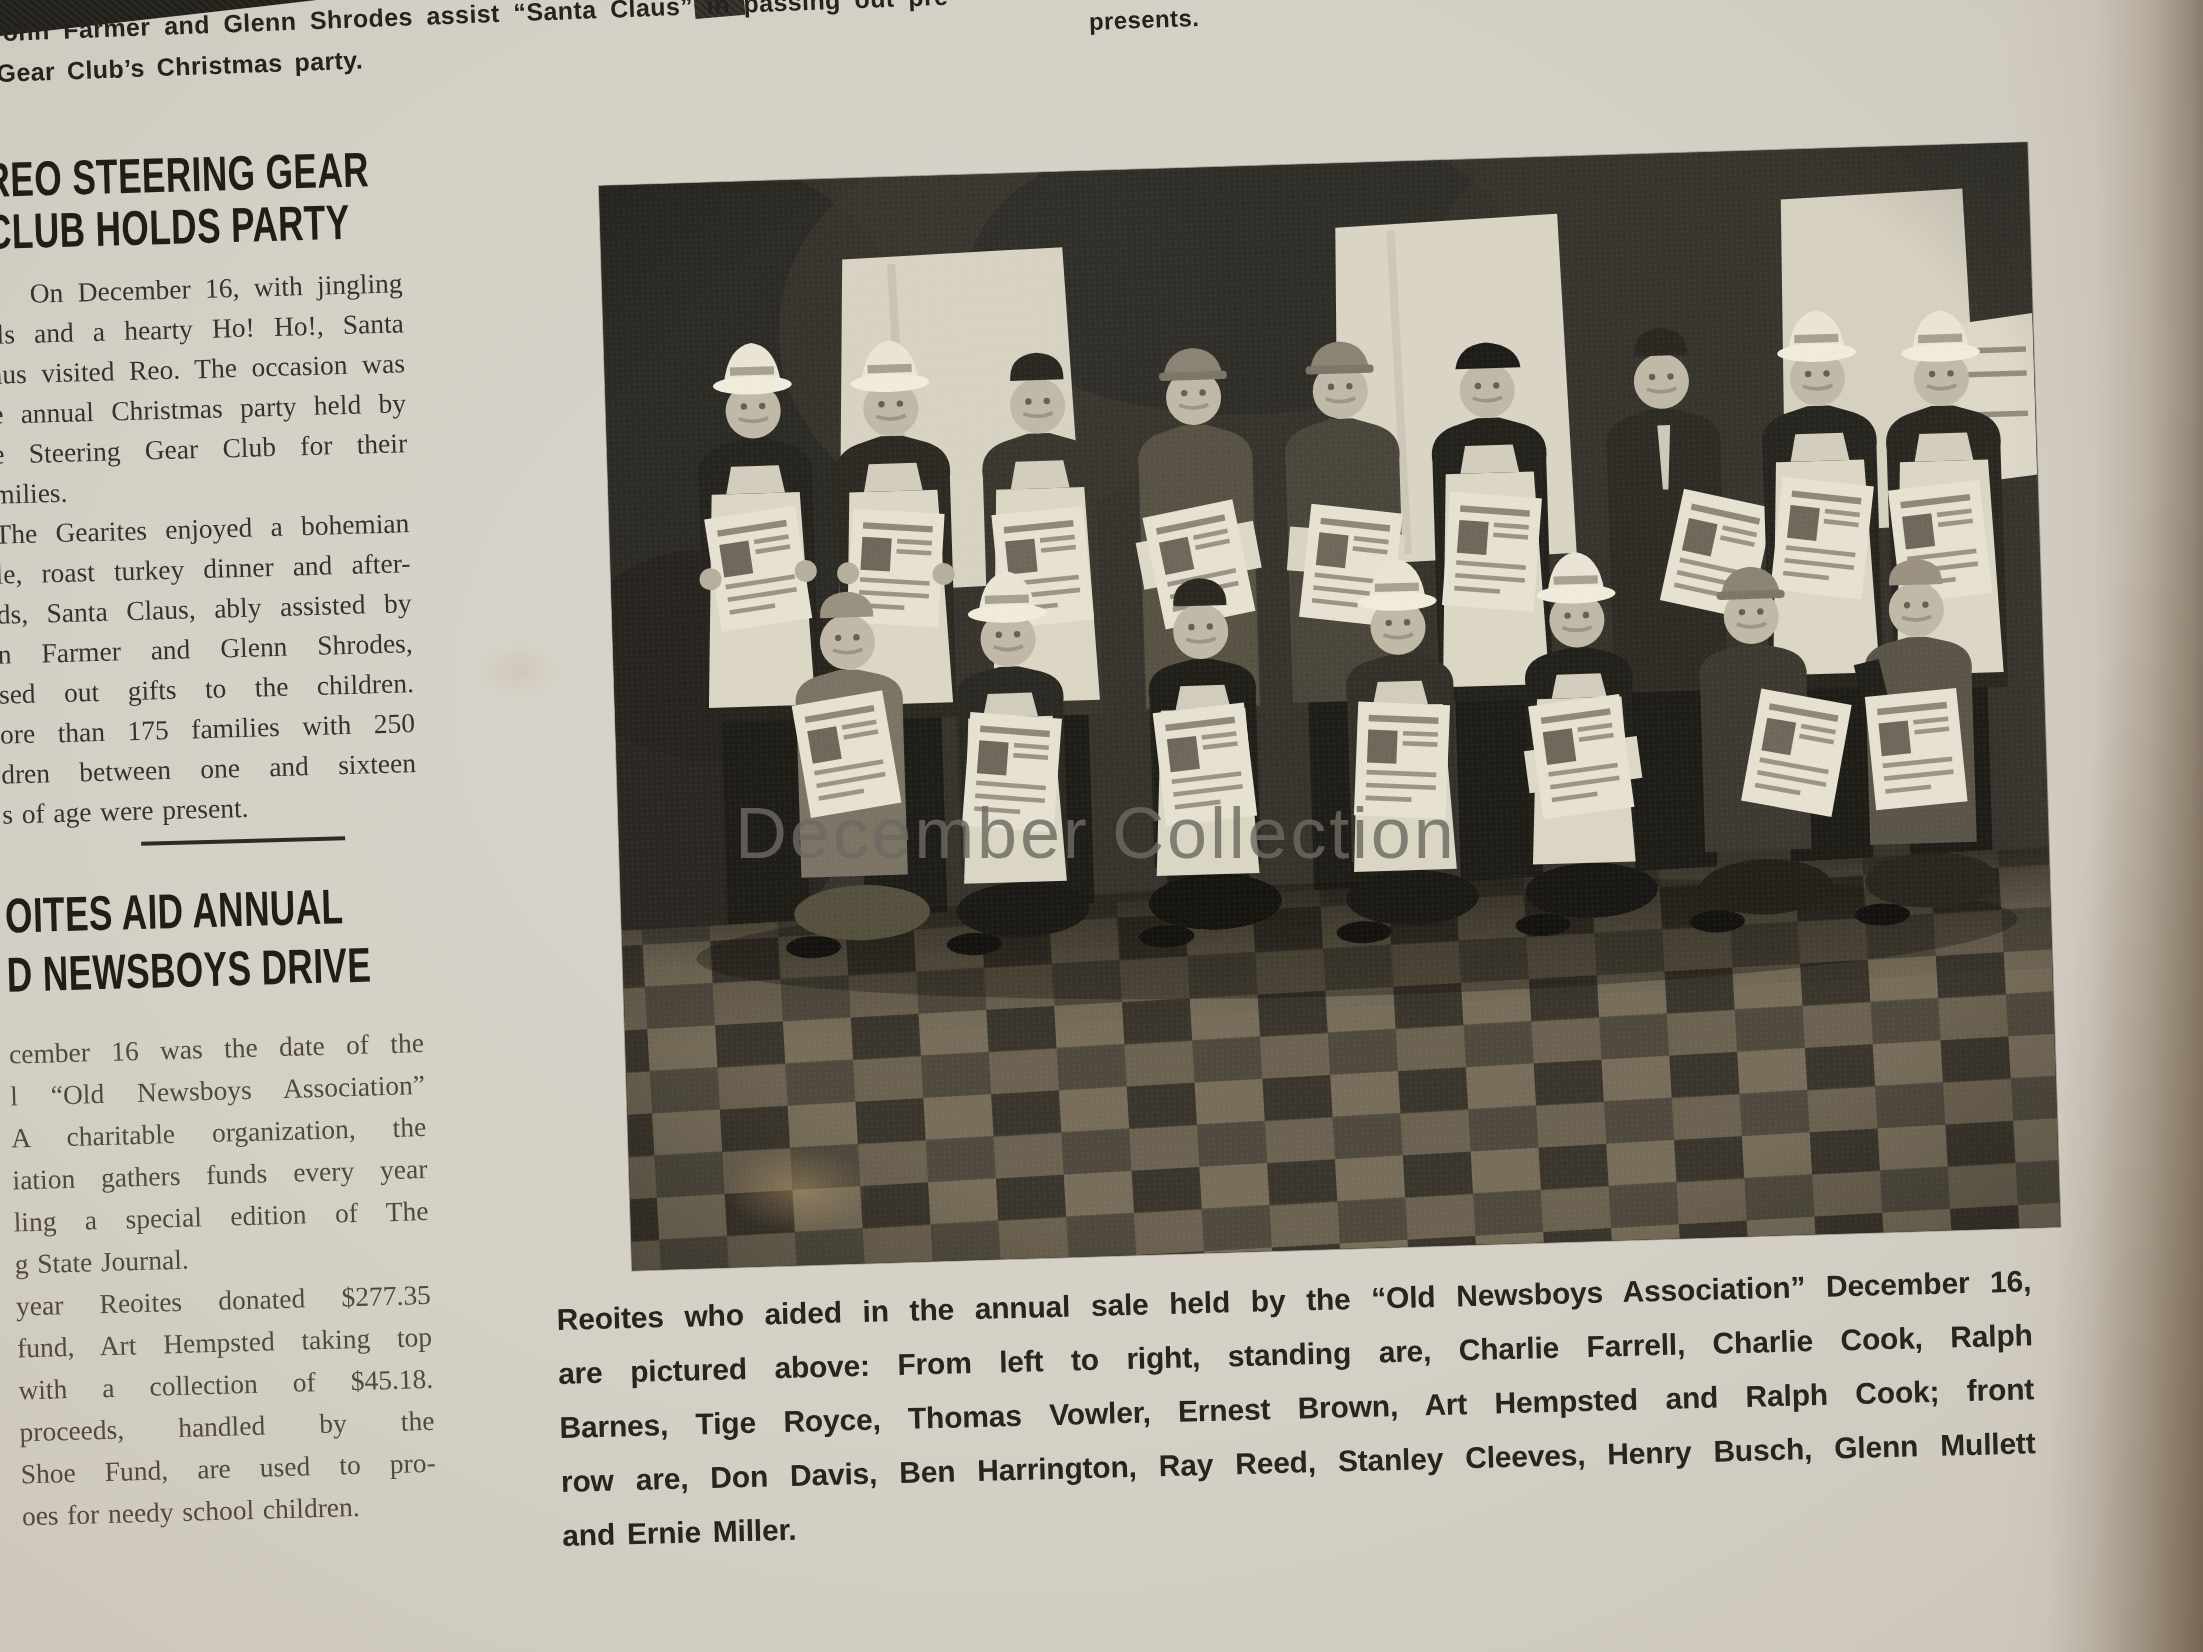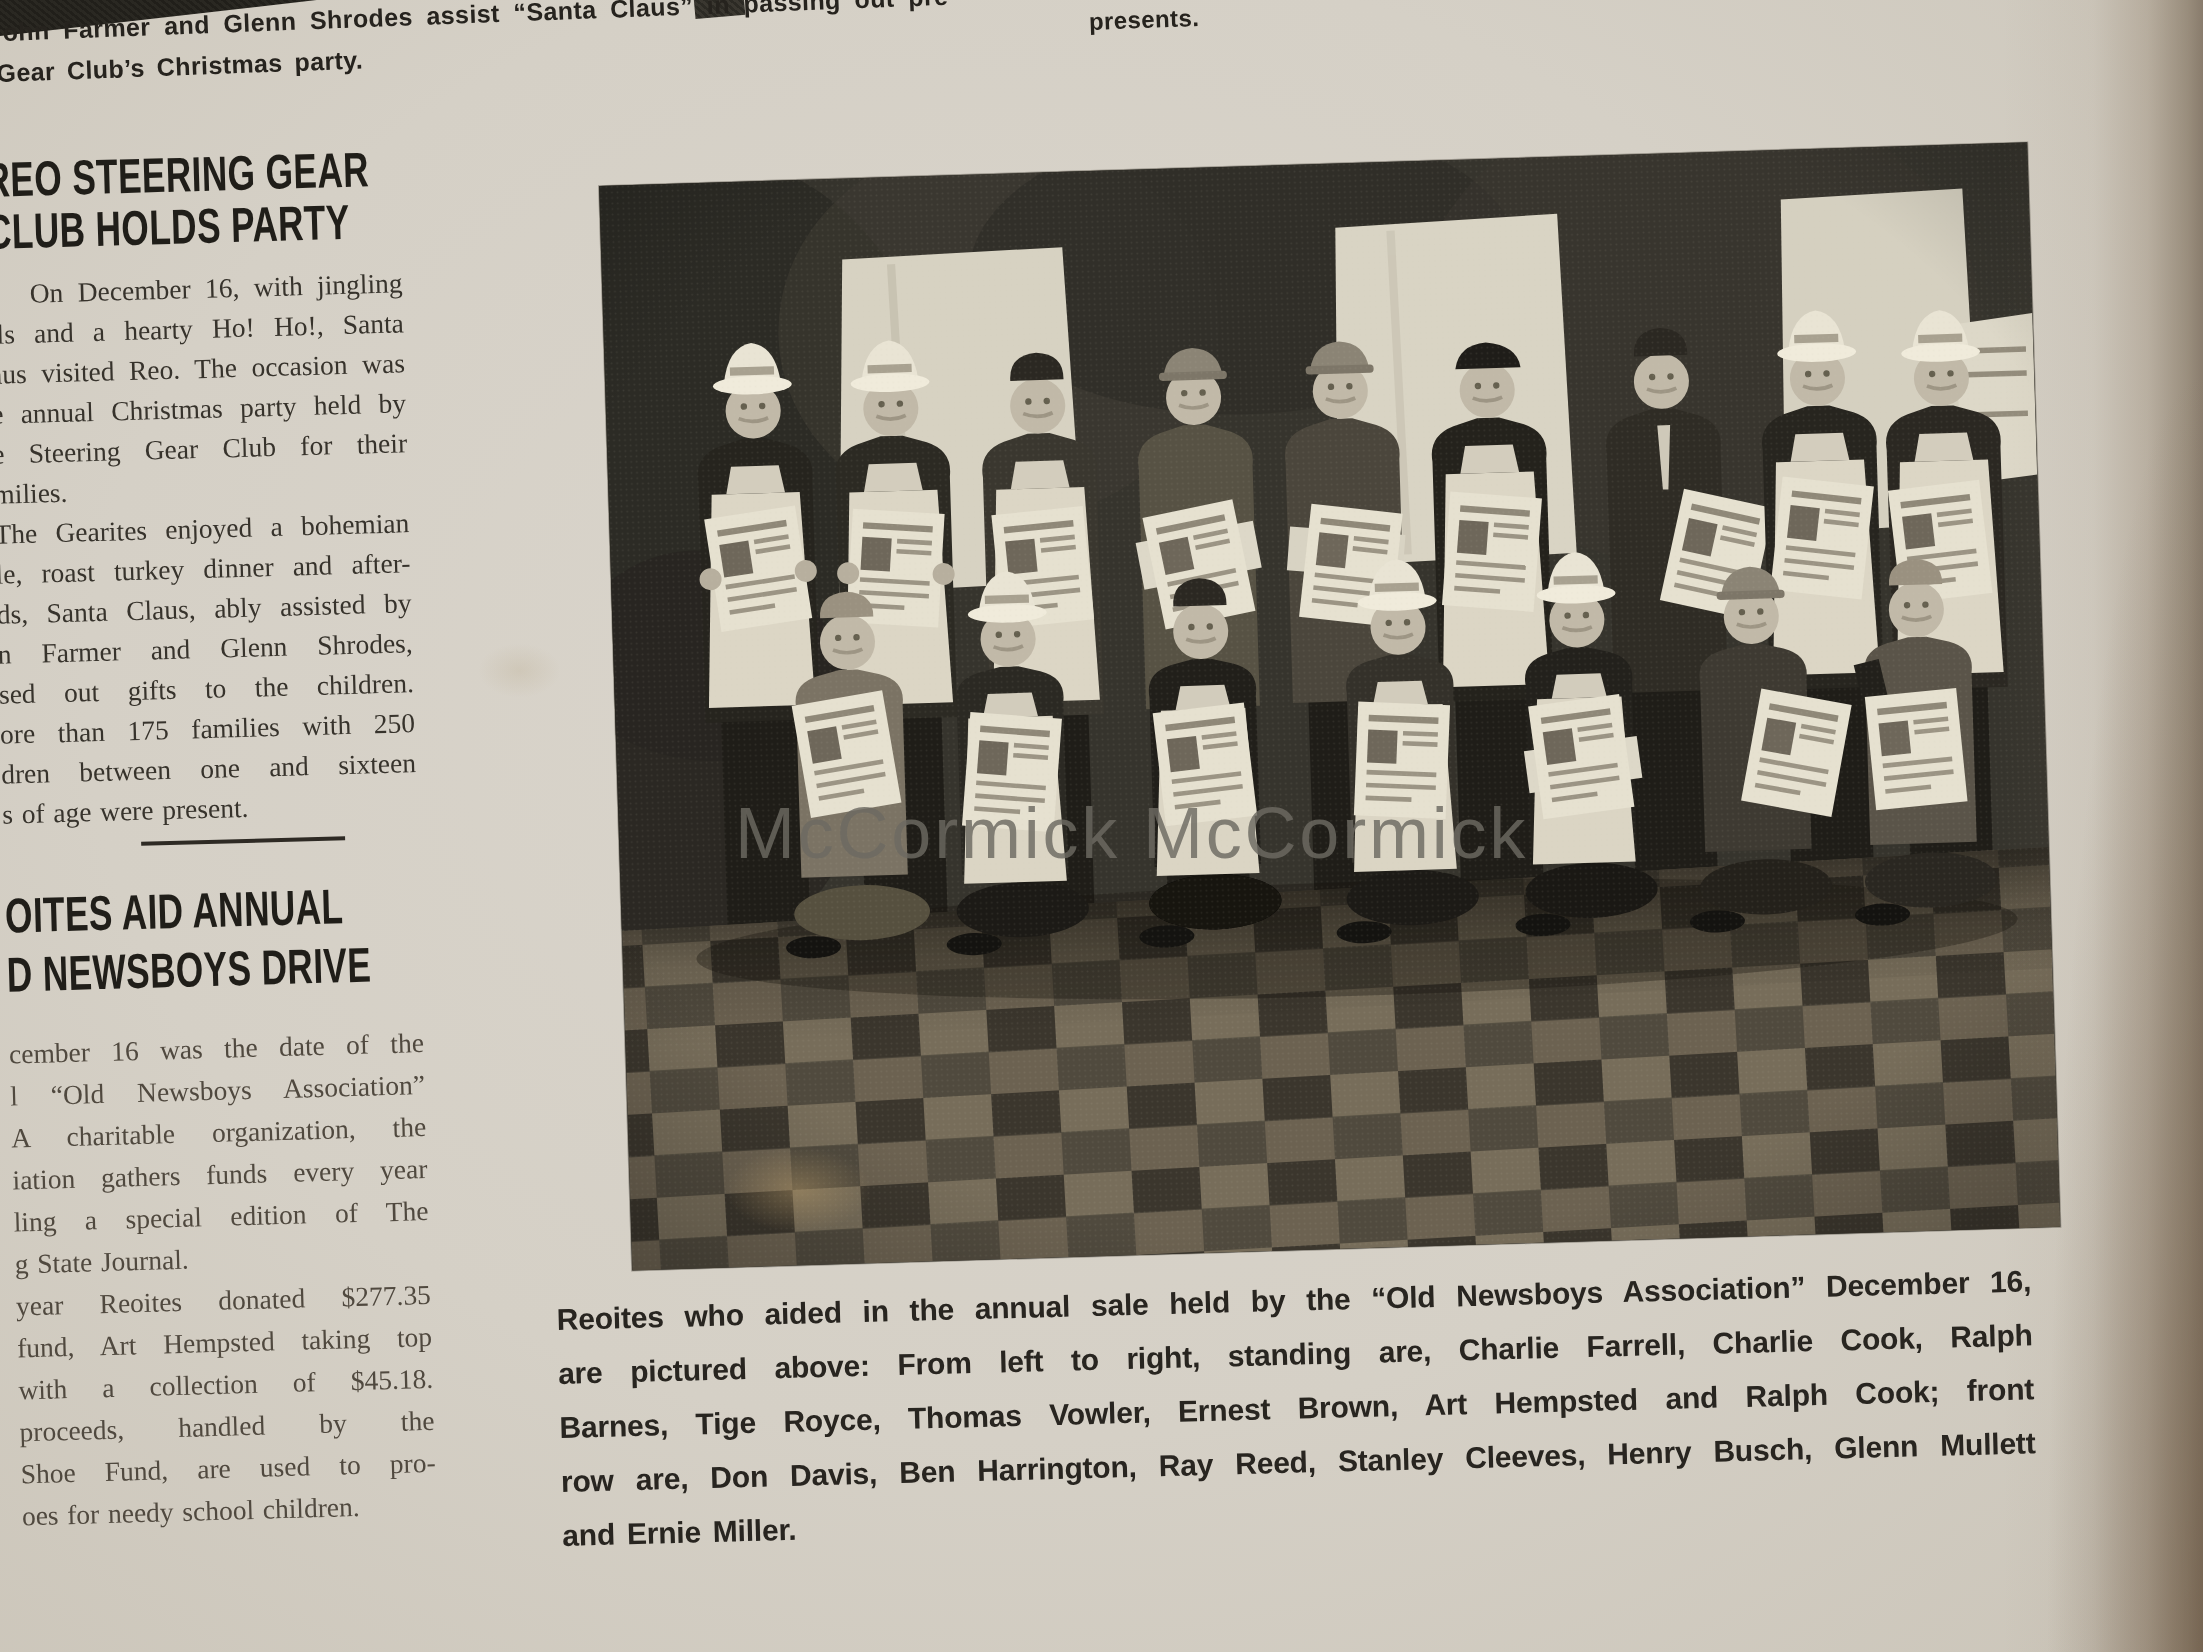--- a/index.html
+++ b/index.html
@@ -355,21 +355,21 @@
             <use href="#paperg" transform="translate(1415,655) rotate(-4)"></use>
             <ellipse cx="1373" cy="836" rx="30" ry="12" fill="#141310"></ellipse>
           </g>
       </g>
 
       <rect width="1556" height="1182" fill="url(#dots)"></rect>
       <rect width="1556" height="1182" fill="url(#vig)"></rect>
     </svg>
   </div>
 
-  <div class="watermark">McCormick McCormick</div>
+  <div class="watermark">December Collection</div>
 
   <div class="photo-cap">
       <div class="ln just">Reoites who aided in the annual sale held by the “Old Newsboys Association” December 16,</div>
       <div class="ln just">are pictured above:  From left to right, standing are, Charlie Farrell, Charlie Cook, Ralph</div>
       <div class="ln just">Barnes, Tige Royce, Thomas Vowler, Ernest Brown, Art Hempsted and Ralph Cook; front</div>
       <div class="ln just">row are, Don Davis, Ben Harrington, Ray Reed, Stanley Cleeves, Henry Busch, Glenn Mullett</div>
       <div class="ln">and Ernie Miller.</div>
     </div>
 
   <div class="stain s1"></div>

